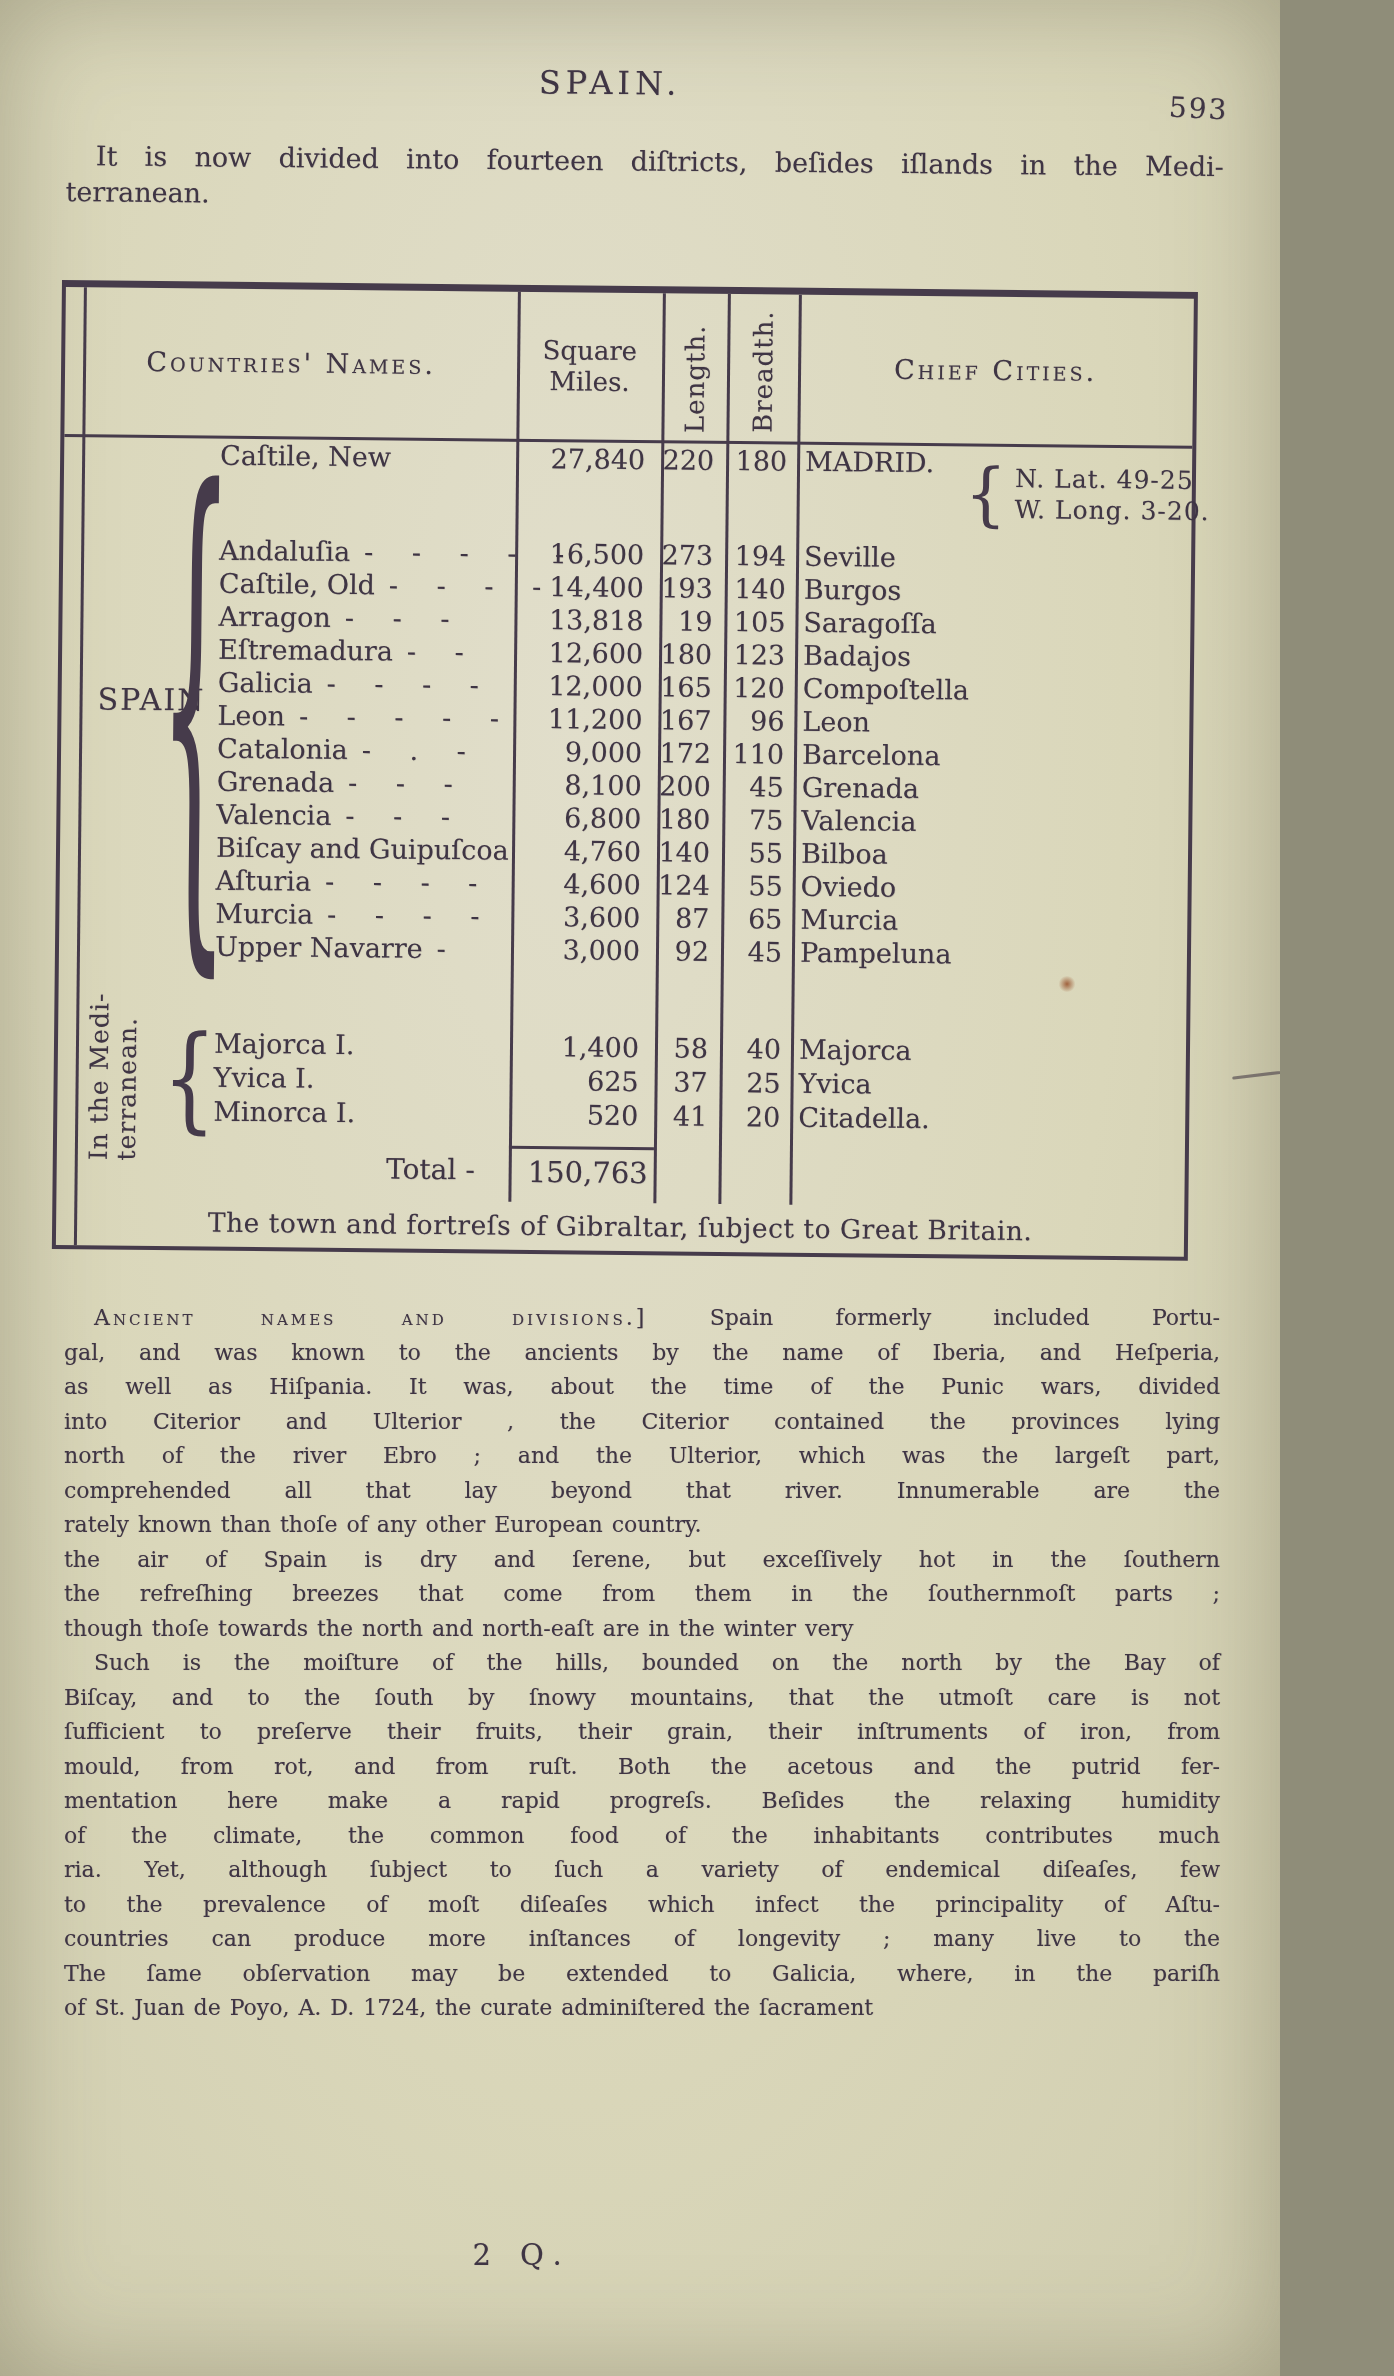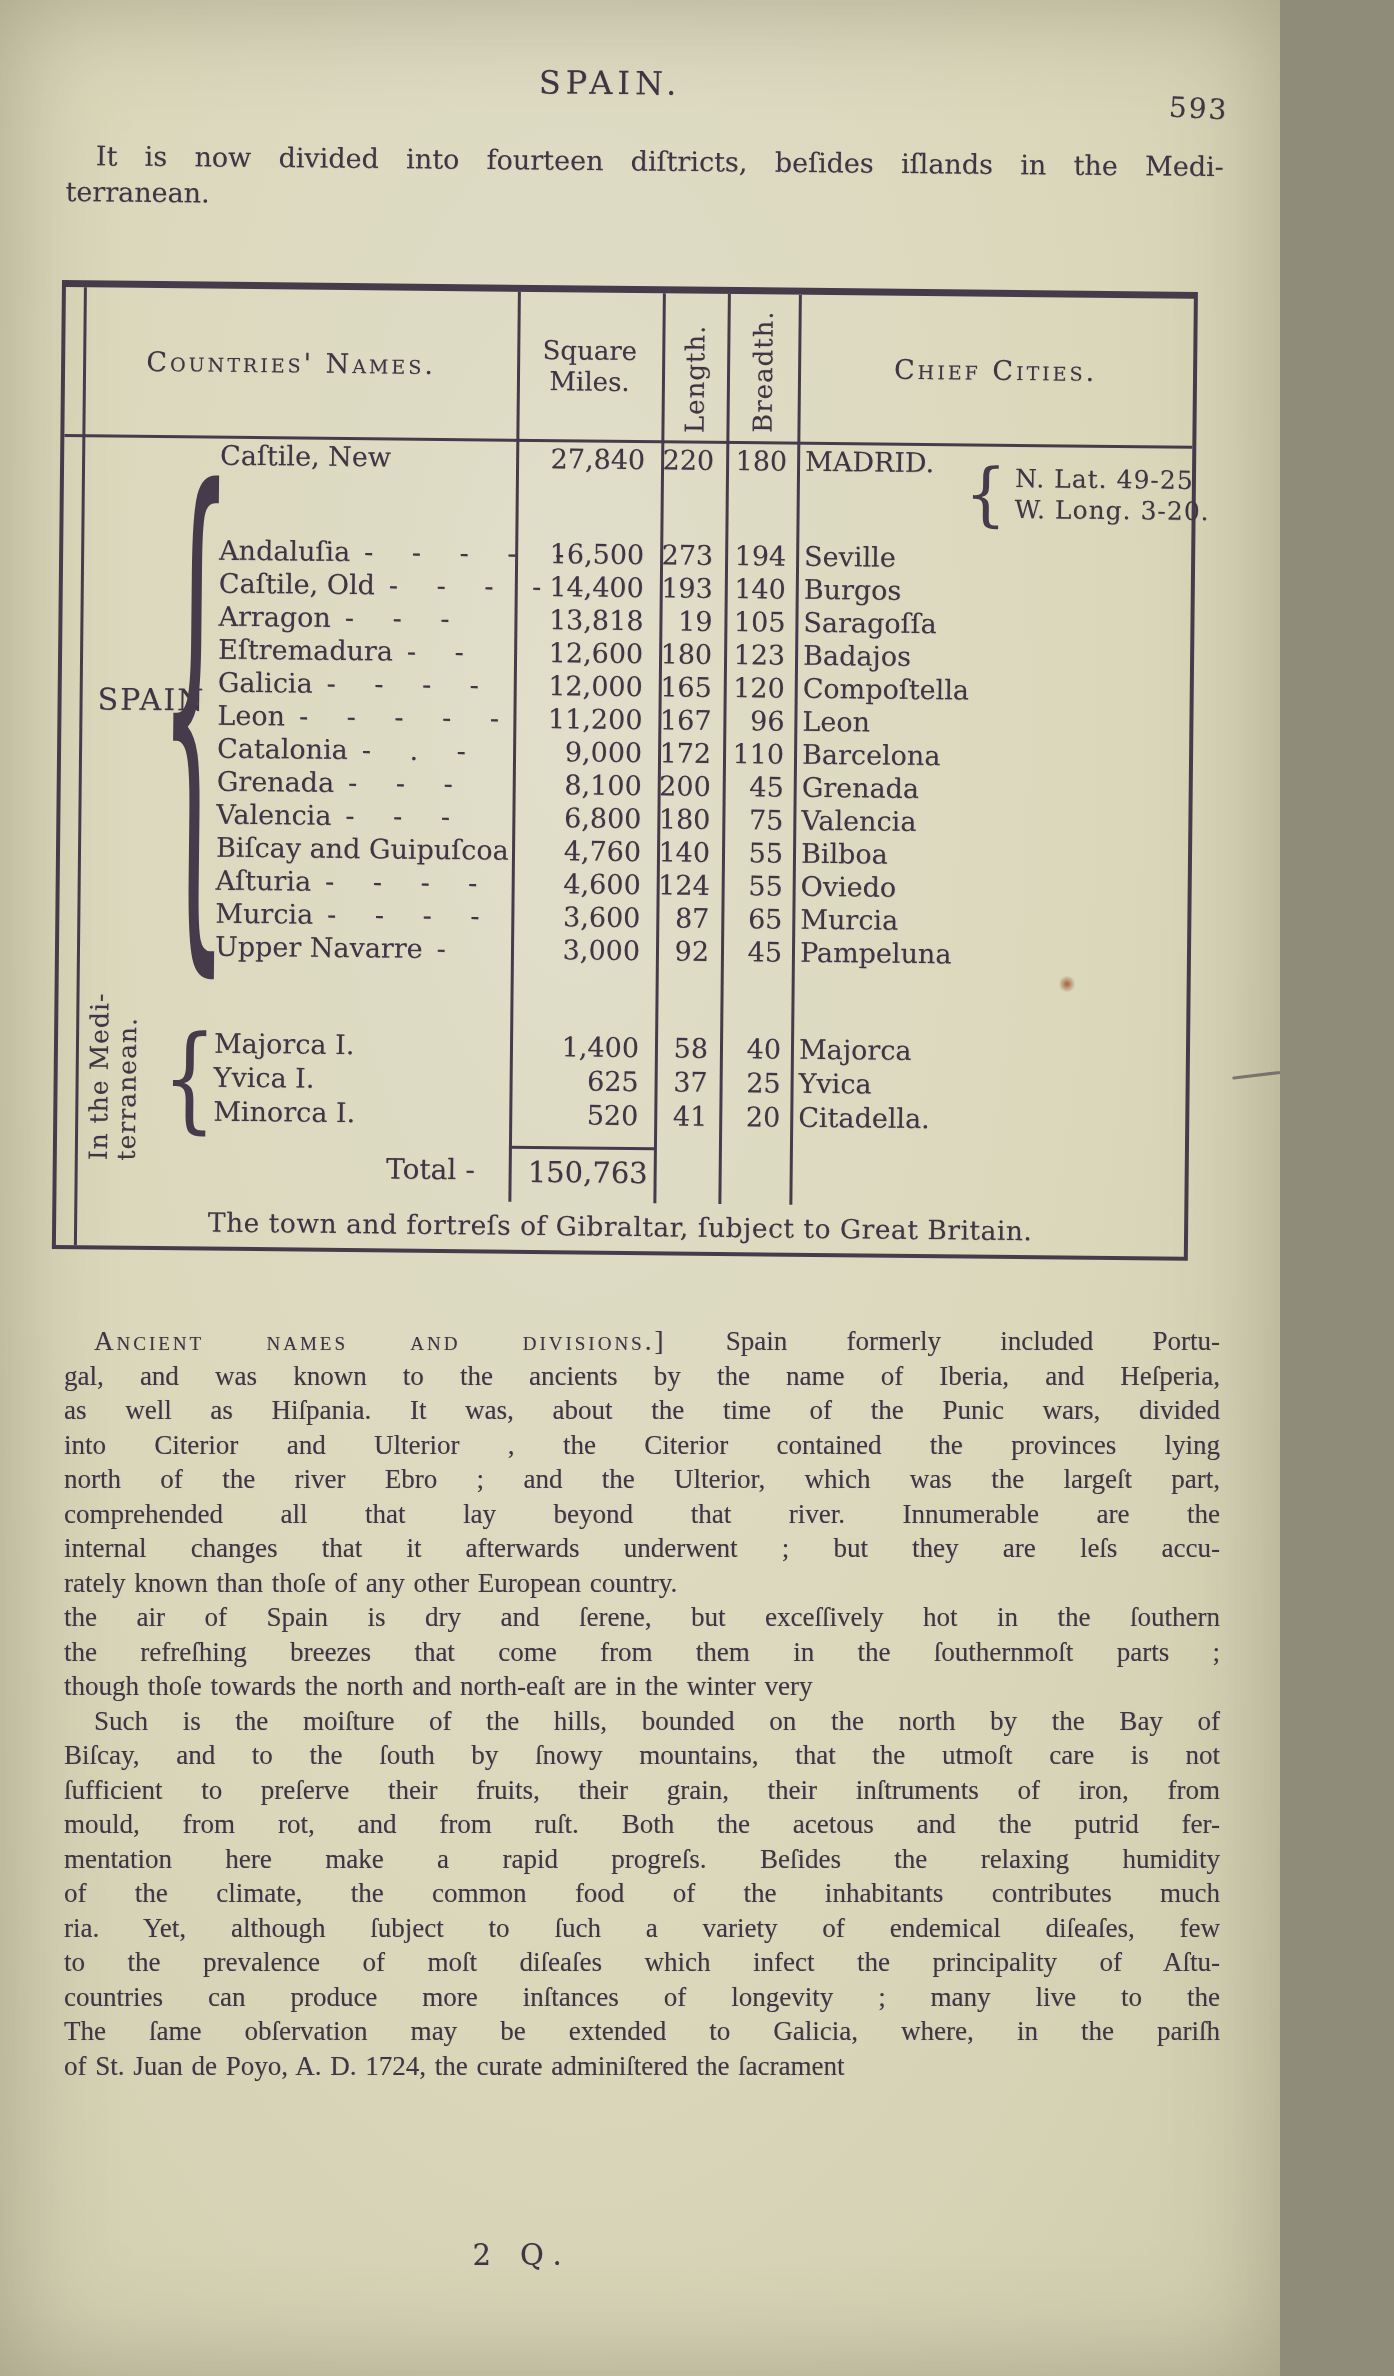--- a/index.html
+++ b/index.html
@@ -69,21 +69,21 @@
   .madrid-coords { position: absolute; left: 168px; top: 2px; display: flex; align-items: center; height: 90px; }
   .madrid-coords .brace-sm { font-size: 66px; transform: scaleY(1.05); margin-right: 8px;
     color: #463b4b; text-shadow: none; font-family: "DejaVu Serif", serif; }
   .coord-lines { font-size: 25px; line-height: 31px; letter-spacing: 1px; white-space: nowrap; }
   .total-row { display: flex; margin-top: 14px; height: 56px; }
   .total-label { width: 452px; text-align: right; padding-right: 34px; font-size: 28px; padding-top: 8px; }
   .total-value-cell { width: 145px; border-top: 3px solid #463b4b; text-align: right;
     padding: 6px 6px 0 0; font-size: 29px; }
   .note-row { height: 48px; text-align: center; font-size: 26.5px; padding-top: 8px; letter-spacing: 0.5px; }
   
-  .sections { margin: 75px 60px 0 64px; font-size: 27px; line-height: 34.5px; font-family: Liberation Serif, serif; }
+  .sections { margin: 52px 60px 0 64px; font-size: 22px; line-height: 34.5px; }
   .sec-first { text-indent: 30px; text-align: justify; text-align-last: justify; word-spacing: 2px; }
   .sc-head { font-variant: small-caps; letter-spacing: 3px; }
   
   .signature { position: absolute; top: 2238px; left: 0; width: 100%; text-align: center;
     transform: translateX(-118px); font-size: 29px; letter-spacing: 10px; }
   .edge-line { position: absolute; left: 1356px; top: 228px; width: 4px; height: 1515px;
     background: rgba(62,52,66,0.5); transform: rotate(1deg); border-radius: 2px; }
   .scratch { position: absolute; left: 1232px; top: 1072px; width: 78px; height: 3px;
     background: rgba(60,50,62,0.55); transform: rotate(-7deg); border-radius: 2px; }
   .stain-1 { position: absolute; left: 1058px; top: 976px; width: 18px; height: 16px; border-radius: 50%;
@@ -371,21 +371,20 @@
 
   <div class="sections">
     <div class="section">
       <div class="pline sec-first"><span class="sc-head">Ancient names and divisions.]</span><span> Spain formerly included Portu-</span></div>
       <div class="plines">
           <div class="pline">gal, and was known to the ancients by the name of Iberia, and Heſperia,</div>
           <div class="pline">as well as Hiſpania.  It was, about the time of the Punic wars, divided</div>
           <div class="pline">into Citerior and Ulterior , the Citerior contained the provinces lying</div>
           <div class="pline">north of the river Ebro ; and the Ulterior, which was the largeſt part,</div>
           <div class="pline">comprehended all that lay beyond that river.  Innumerable are the</div>
-          <div class="pline">internal changes that it afterwards underwent ; but they are leſs accu-</div>
           <div class="pline">rately known than thoſe of any other European country.</div>
         </div>
     </div>
     <div class="section">
       <div class="plines">
           <div class="pline">the air of Spain is dry and ſerene, but exceſſively hot in the ſouthern</div>
           <div class="pline">the refreſhing breezes that come from them in the ſouthernmoſt parts ;</div>
           <div class="pline">though thoſe towards the north and north-eaſt are in the winter very</div>
         </div>
     </div>

